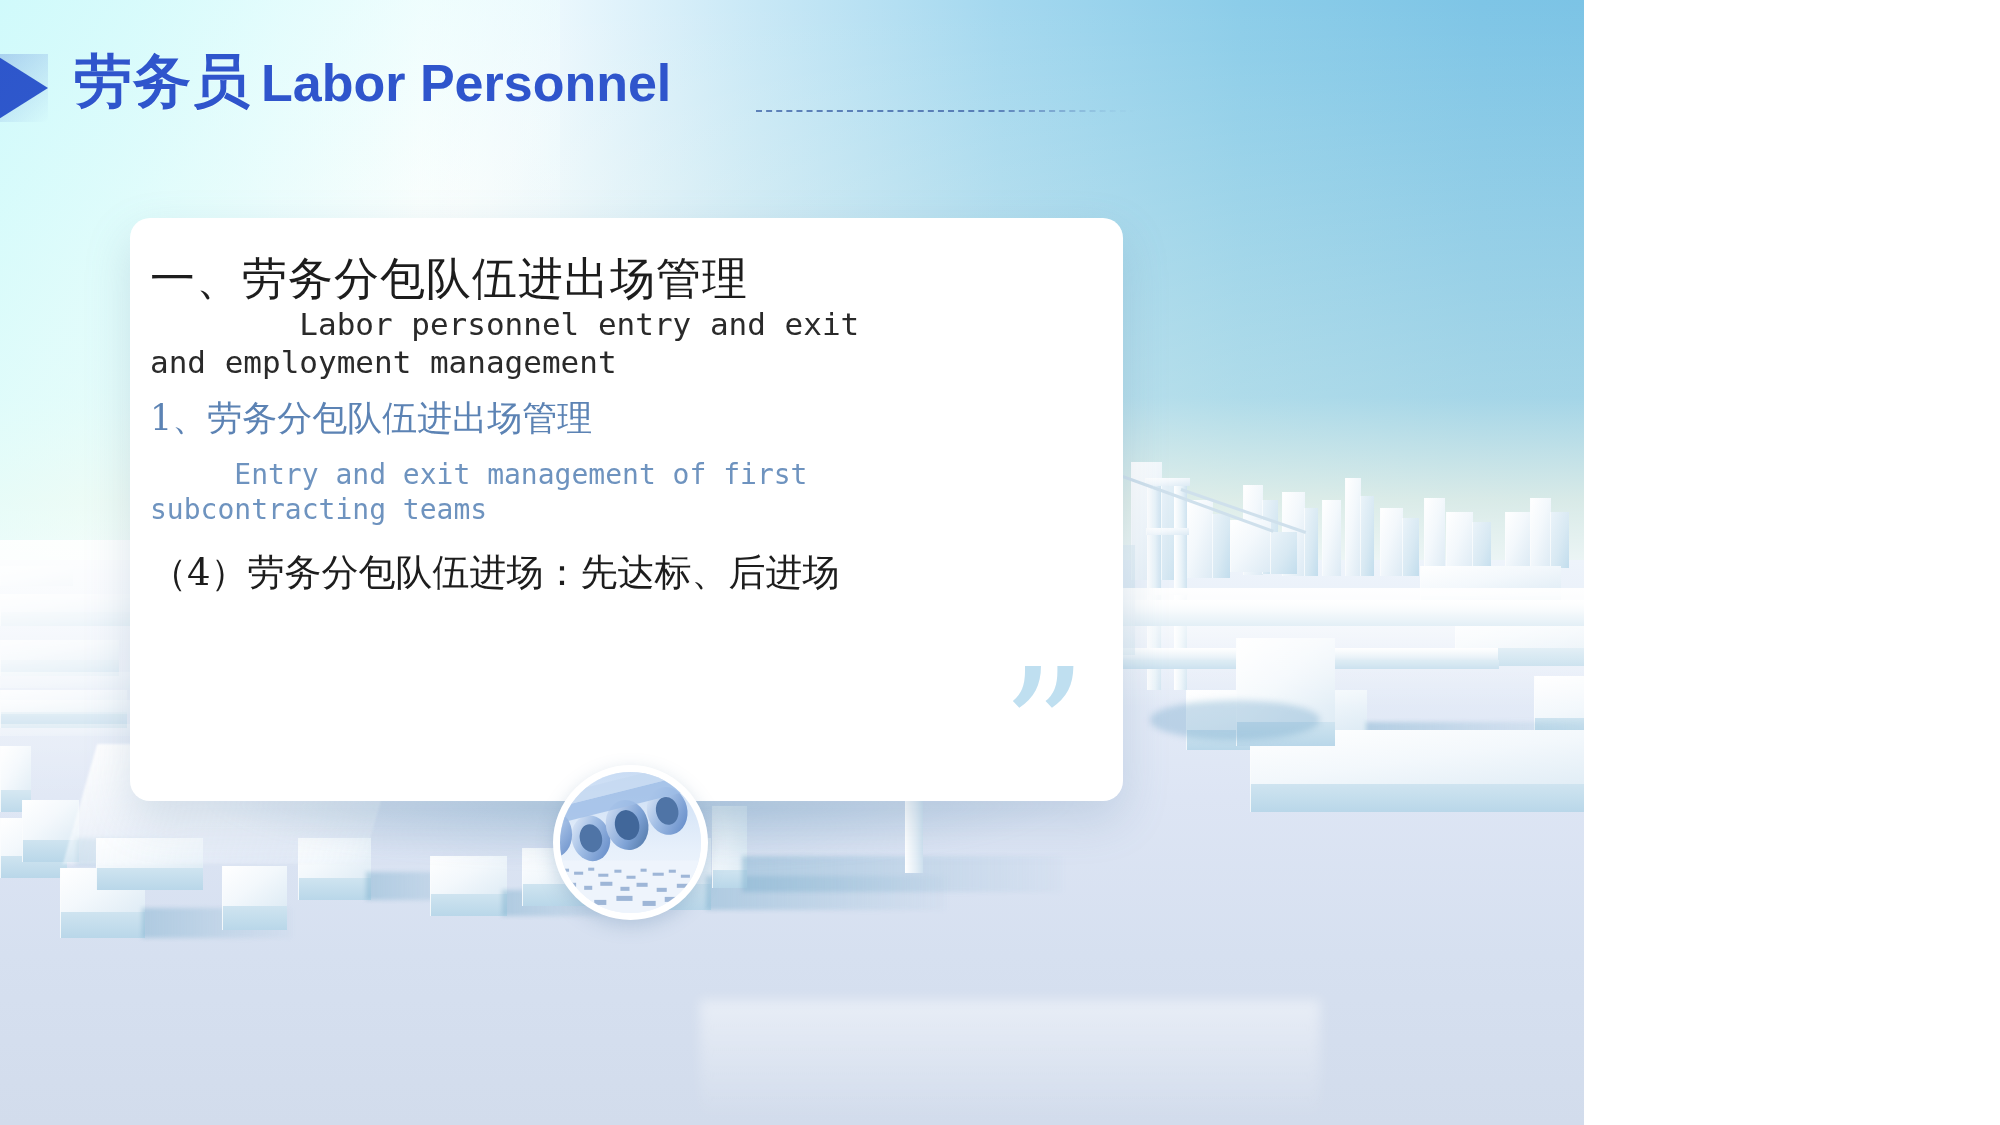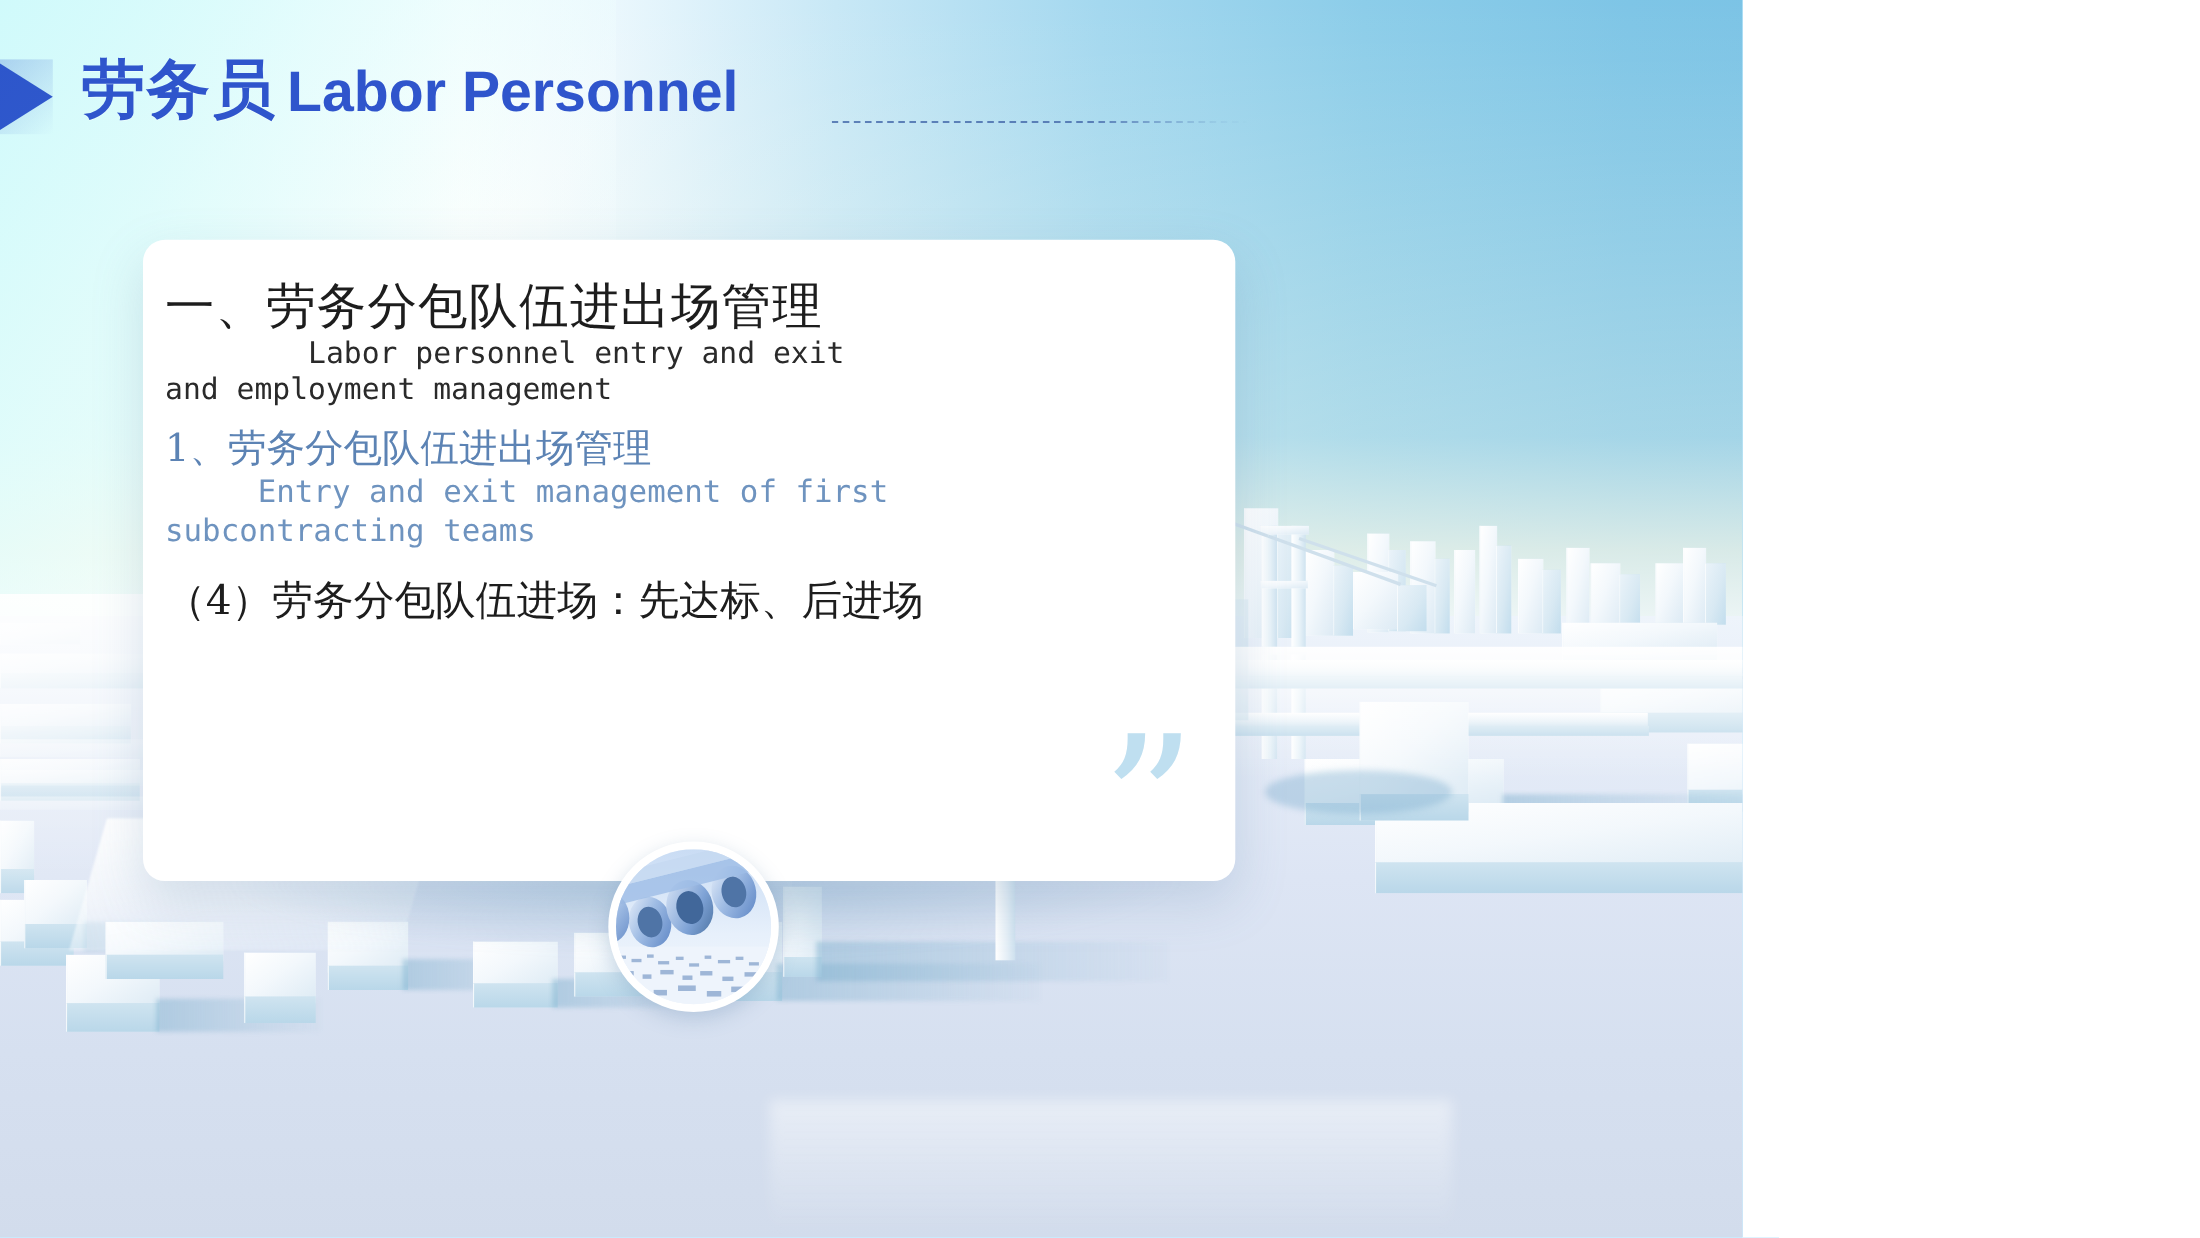--- a/index.html
+++ b/index.html
@@ -10,21 +10,21 @@
   }
   body {
     font-family: "Liberation Sans", sans-serif;
   }
 
   .slide {
     position: relative;
     width: 1584px;
     height: 1125px;
     overflow: hidden;
-    background: #7dd3fc;
+    background: #000000;
   }
 
   
   .sky {
     position: absolute;
     left: 0; top: 0;
     width: 2000px;
     height: 640px;
     background:
       linear-gradient(to bottom,
@@ -208,33 +208,33 @@
     font-family: "DejaVu Serif", "Liberation Serif", serif;
     font-size: 45px;
     color: #1d1d1d;
     line-height: 1.12;
     letter-spacing: 1px;
     white-space: nowrap;
     margin: 0 0 2px 0;
   }
   .h-en {
     font-family: "DejaVu Sans Mono", "Liberation Mono", monospace;
-    font-size: 27px;
+    font-size: 31px;
     color: #2a2a2a;
     line-height: 1.22;
     margin: 0 0 16px 0;
     white-space: pre-wrap;
     letter-spacing: 0px;
   }
   .s-cn {
     font-family: "DejaVu Serif", "Liberation Serif", serif;
     font-size: 35px;
     color: #5c83b4;
     line-height: 1.16;
-    margin: 0 0 0 0;
+    margin: 0 0 18px 0;
     white-space: nowrap;
   }
   .s-en {
     font-family: "DejaVu Sans Mono", "Liberation Mono", monospace;
     font-size: 28px;
     color: #6e93bf;
     line-height: 1.28;
     margin: 0 0 24px 0;
     white-space: pre-wrap;
   }

